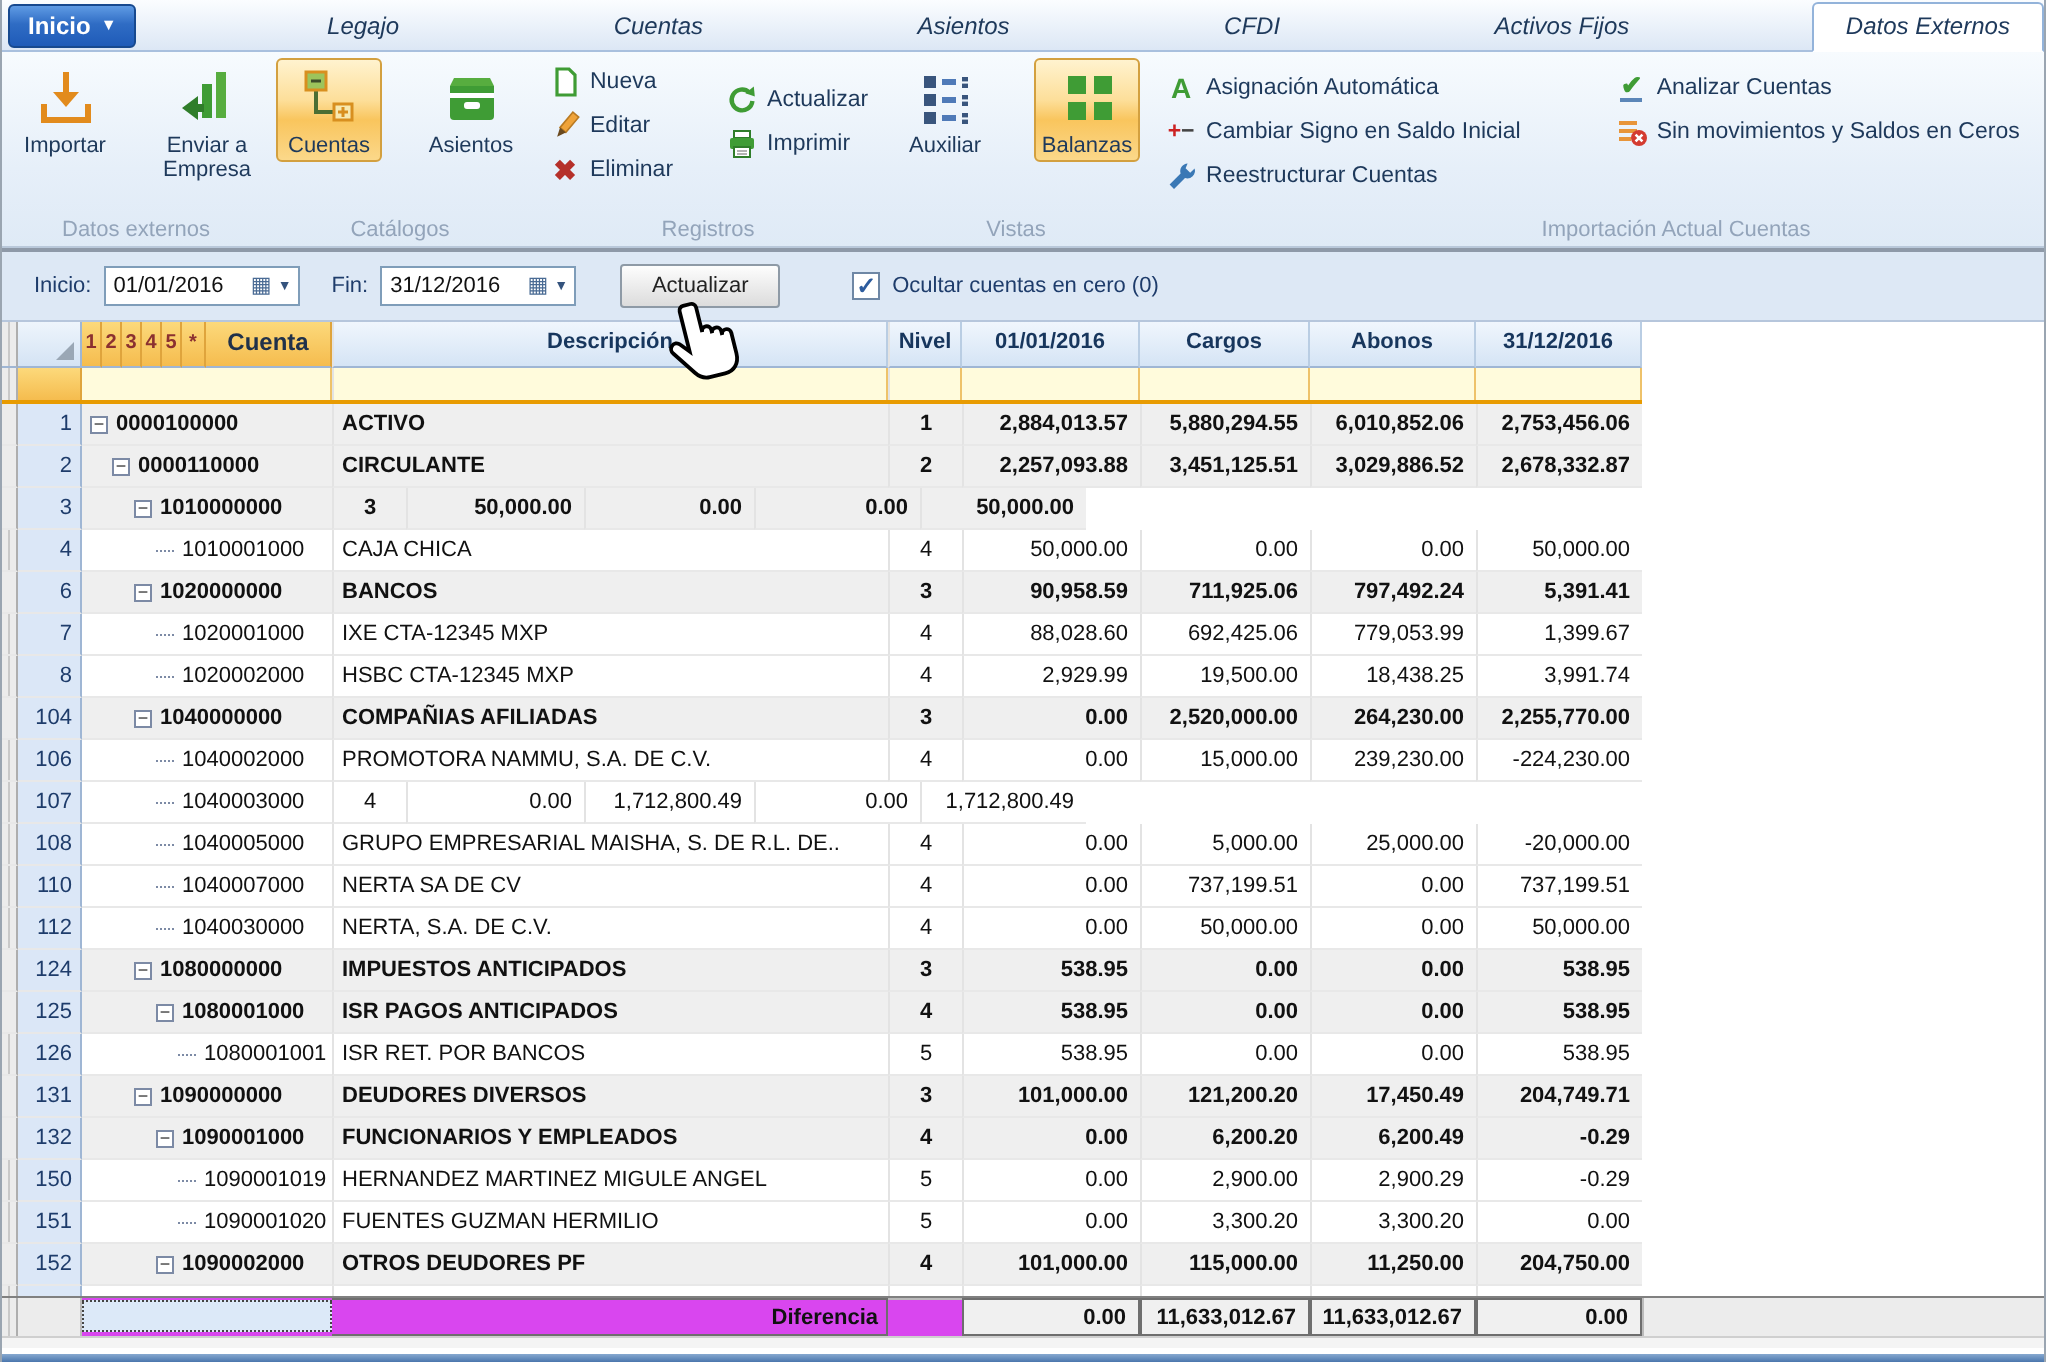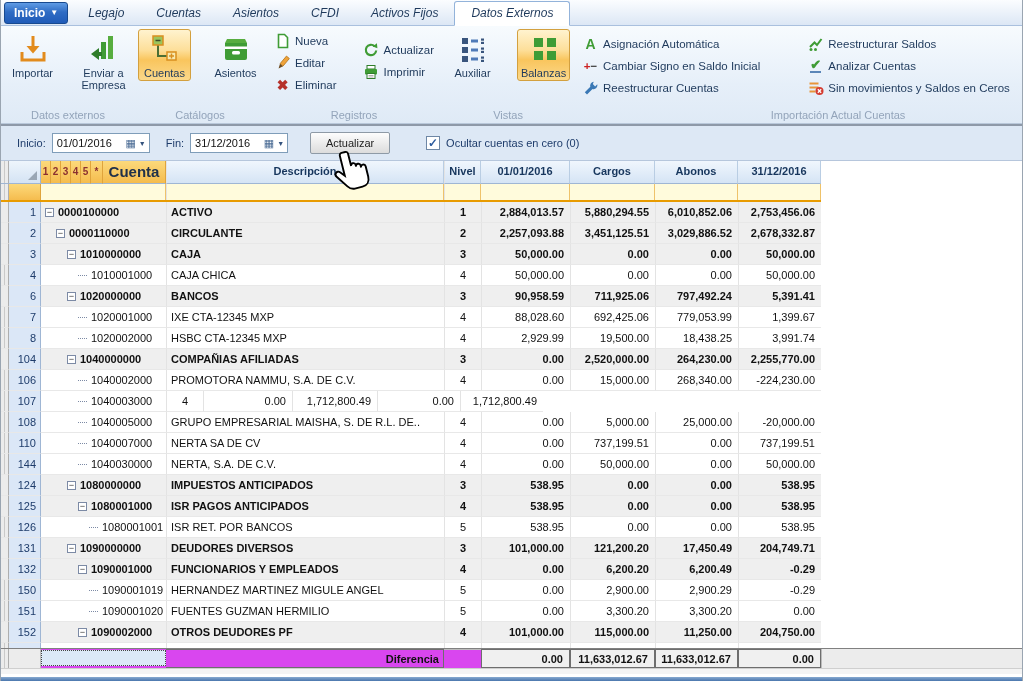--- a/index.html
+++ b/index.html
@@ -1,21 +1,21 @@
 <!DOCTYPE html>
 <html><head>
 <meta charset="utf-8">
 <style>
   html,body{margin:0;padding:0;background:#fff;}
   *{box-sizing:border-box;}
   body{font-family:"Liberation Sans",sans-serif;}
   #app{position:relative;width:1023px;height:681px;background:#fff;overflow:hidden;border-left:1px solid #9aa5b1;border-right:1px solid #9aa5b1;}
 
   
-  .tabbar{height:26px;background:linear-gradient(#fbfdff,#dce7f5);display:flex;align-items:flex-end;border-bottom:1px solid #a9c0de;padding-left:2px;}
+  .tabbar{height:26px;background:linear-gradient(#fbfdff,#dce7f5);display:flex;align-items:flex-end;border-bottom:1px solid #a9c0de;padding-left:2px;justify-content:space-between;}
   .appbtn{height:22px;margin:0 4px 1px 1px;padding:0 9px;border-radius:3px;border:1px solid #17498f;
     background:linear-gradient(#5f9be4,#2f6cc4 45%,#1f5bb8);color:#fff;font-weight:bold;font-size:12px;
     display:flex;align-items:center;gap:5px;cursor:default;}
   .appbtn .dd{font-size:8px;line-height:1;}
   .tab{padding:4px 16px 5px 16px;font-size:12px;color:#1e395b;font-style:italic;}
   .tab.active{background:#fff;border:1px solid #93b3da;border-bottom:1px solid #fff;border-radius:3px 3px 0 0;margin-bottom:-1px;}
 
   
   .ribbon{height:98px;background:linear-gradient(#f7fbfe,#e6eff9 60%,#dfeaf6);border-bottom:1px solid #b9c8da;display:flex;align-items:stretch;padding:2px 0 0 2px;}
   .rgroup{display:flex;flex-direction:column;padding:1px 3px 0 3px;}
@@ -57,21 +57,21 @@
   .c-m1{width:89px;flex:0 0 89px;} .c-m2{width:85px;flex:0 0 85px;} .c-m3{width:83px;flex:0 0 83px;} .c-m4{width:83px;flex:0 0 83px;}
   .num{text-align:right;padding-right:6px;border-left:1px solid #e3e3e3;}
 
   
   .ghead{height:23px;}
   .ghead>div{border-bottom:1px solid #9fb6d4;}
   .h-corner{width:32px;flex:0 0 32px;background:linear-gradient(#eef5fc,#d4e3f4);border-right:1px solid #9fb6d4;position:relative;}
   .h-corner .tri{position:absolute;right:3px;bottom:3px;width:0;height:0;border-left:9px solid transparent;border-bottom:9px solid #9aa7b5;}
   .h-amber{background:linear-gradient(#fcd97b,#f5bc4e);border-right:1px solid #dfa43c;color:#8b3030;font-weight:bold;text-align:center;font-size:10px;line-height:21px;}
   .h-lv{width:10px;flex:0 0 10px;} .h-st{width:12px;flex:0 0 12px;}
-  .h-cuenta{width:63px;flex:0 0 63px;color:#20314a;font-size:15px;}
+  .h-cuenta{width:63px;flex:0 0 63px;color:#20314a;font-size:12px;}
   .h-blue{background:linear-gradient(#f0f6fd,#d5e4f5);color:#17365d;font-weight:bold;text-align:center;line-height:21px;border-right:1px solid #b9cde3;}
 
   
   .gfilter{height:18px;border-bottom:2px solid #e89b00;}
   .gfilter>div{height:16px;}
   .f-amber{width:32px;flex:0 0 32px;background:linear-gradient(#fcd97b,#f5bc4e);border-right:1px solid #dfa43c;}
   .f-cell{background:#fffbdc;border-right:1px solid #eec26a;}
 
   
   .grow.body>div{height:21px;line-height:20px;border-bottom:1px solid #e8e8e8;background:#fff;}
@@ -289,30 +289,20 @@
                   <path d="M10.8 1.8a3.8 3.8 0 0 0-3.5 5L1.8 12.3l2.2 2.2 5.5-5.5a3.8 3.8 0 0 0 4.8-4.7l-2.2 2.1-2.3-2.3z" fill="#3a78b5"></path>
                 </svg>
               </span>
             <span>Reestructurar Cuentas</span>
           </div>
         </div>
         <div class="rsep"></div>
         <div class="smallcol" style="padding-top:6px;">
           <div class="sbtn">
             <span class="ig">
-                <svg width="16" height="16" viewBox="0 0 16 16">
-                  <path d="M2 11l4.5-4.5 2.5 2.5L13.5 3" stroke="#3f9c35" stroke-width="2" fill="none"></path>
-                  <circle cx="3" cy="13.5" r="1.5" fill="#3f9c35"></circle>
-                  <circle cx="7.5" cy="13.5" r="1.5" fill="#3f9c35"></circle>
-                </svg>
-              </span>
-            <span>Reestructurar Saldos</span>
-          </div>
-          <div class="sbtn">
-            <span class="ig">
                 <span class="glyph-check">✔</span>
               </span>
             <span>Analizar Cuentas</span>
           </div>
           <div class="sbtn">
             <span class="ig">
                 <svg width="16" height="16" viewBox="0 0 16 16">
                   <g fill="#e8953a">
                     <rect x="1.5" y="2.5" width="9" height="2"></rect>
                     <rect x="1.5" y="6.5" width="9" height="2"></rect>
@@ -428,21 +418,20 @@
           <div class="c-m4 num">2,678,332.87</div>
         </div>
         <div class="grow body group">
           <div class="c-strip"></div>
           <div class="c-num">3</div>
           <div class="c-cuenta">
             <span class="tind" style="width: 26px;"></span>
             <span class="tbox">−</span>
             <span>1010000000</span>
           </div>
-          <div class="c-desc">CAJA</div>
           <div class="c-nivel">3</div>
           <div class="c-m1 num">50,000.00</div>
           <div class="c-m2 num">0.00</div>
           <div class="c-m3 num">0.00</div>
           <div class="c-m4 num">50,000.00</div>
         </div>
         <div class="grow body">
           <div class="c-strip"></div>
           <div class="c-num">4</div>
           <div class="c-cuenta">
@@ -522,21 +511,21 @@
           <div class="c-num">106</div>
           <div class="c-cuenta">
             <span class="tind" style="width: 37px;"></span>
             <span class="tdash"></span>
             <span>1040002000</span>
           </div>
           <div class="c-desc">PROMOTORA NAMMU, S.A. DE C.V.</div>
           <div class="c-nivel">4</div>
           <div class="c-m1 num">0.00</div>
           <div class="c-m2 num">15,000.00</div>
-          <div class="c-m3 num">268,340.00</div>
+          <div class="c-m3 num">239,230.00</div>
           <div class="c-m4 num">-224,230.00</div>
         </div>
         <div class="grow body">
           <div class="c-strip"></div>
           <div class="c-num">107</div>
           <div class="c-cuenta">
             <span class="tind" style="width: 37px;"></span>
             <span class="tdash"></span>
             <span>1040003000</span>
           </div>
@@ -571,21 +560,21 @@
           </div>
           <div class="c-desc">NERTA SA DE CV</div>
           <div class="c-nivel">4</div>
           <div class="c-m1 num">0.00</div>
           <div class="c-m2 num">737,199.51</div>
           <div class="c-m3 num">0.00</div>
           <div class="c-m4 num">737,199.51</div>
         </div>
         <div class="grow body">
           <div class="c-strip"></div>
-          <div class="c-num">144</div>
+          <div class="c-num">112</div>
           <div class="c-cuenta">
             <span class="tind" style="width: 37px;"></span>
             <span class="tdash"></span>
             <span>1040030000</span>
           </div>
           <div class="c-desc">NERTA, S.A. DE C.V.</div>
           <div class="c-nivel">4</div>
           <div class="c-m1 num">0.00</div>
           <div class="c-m2 num">50,000.00</div>
           <div class="c-m3 num">0.00</div>

